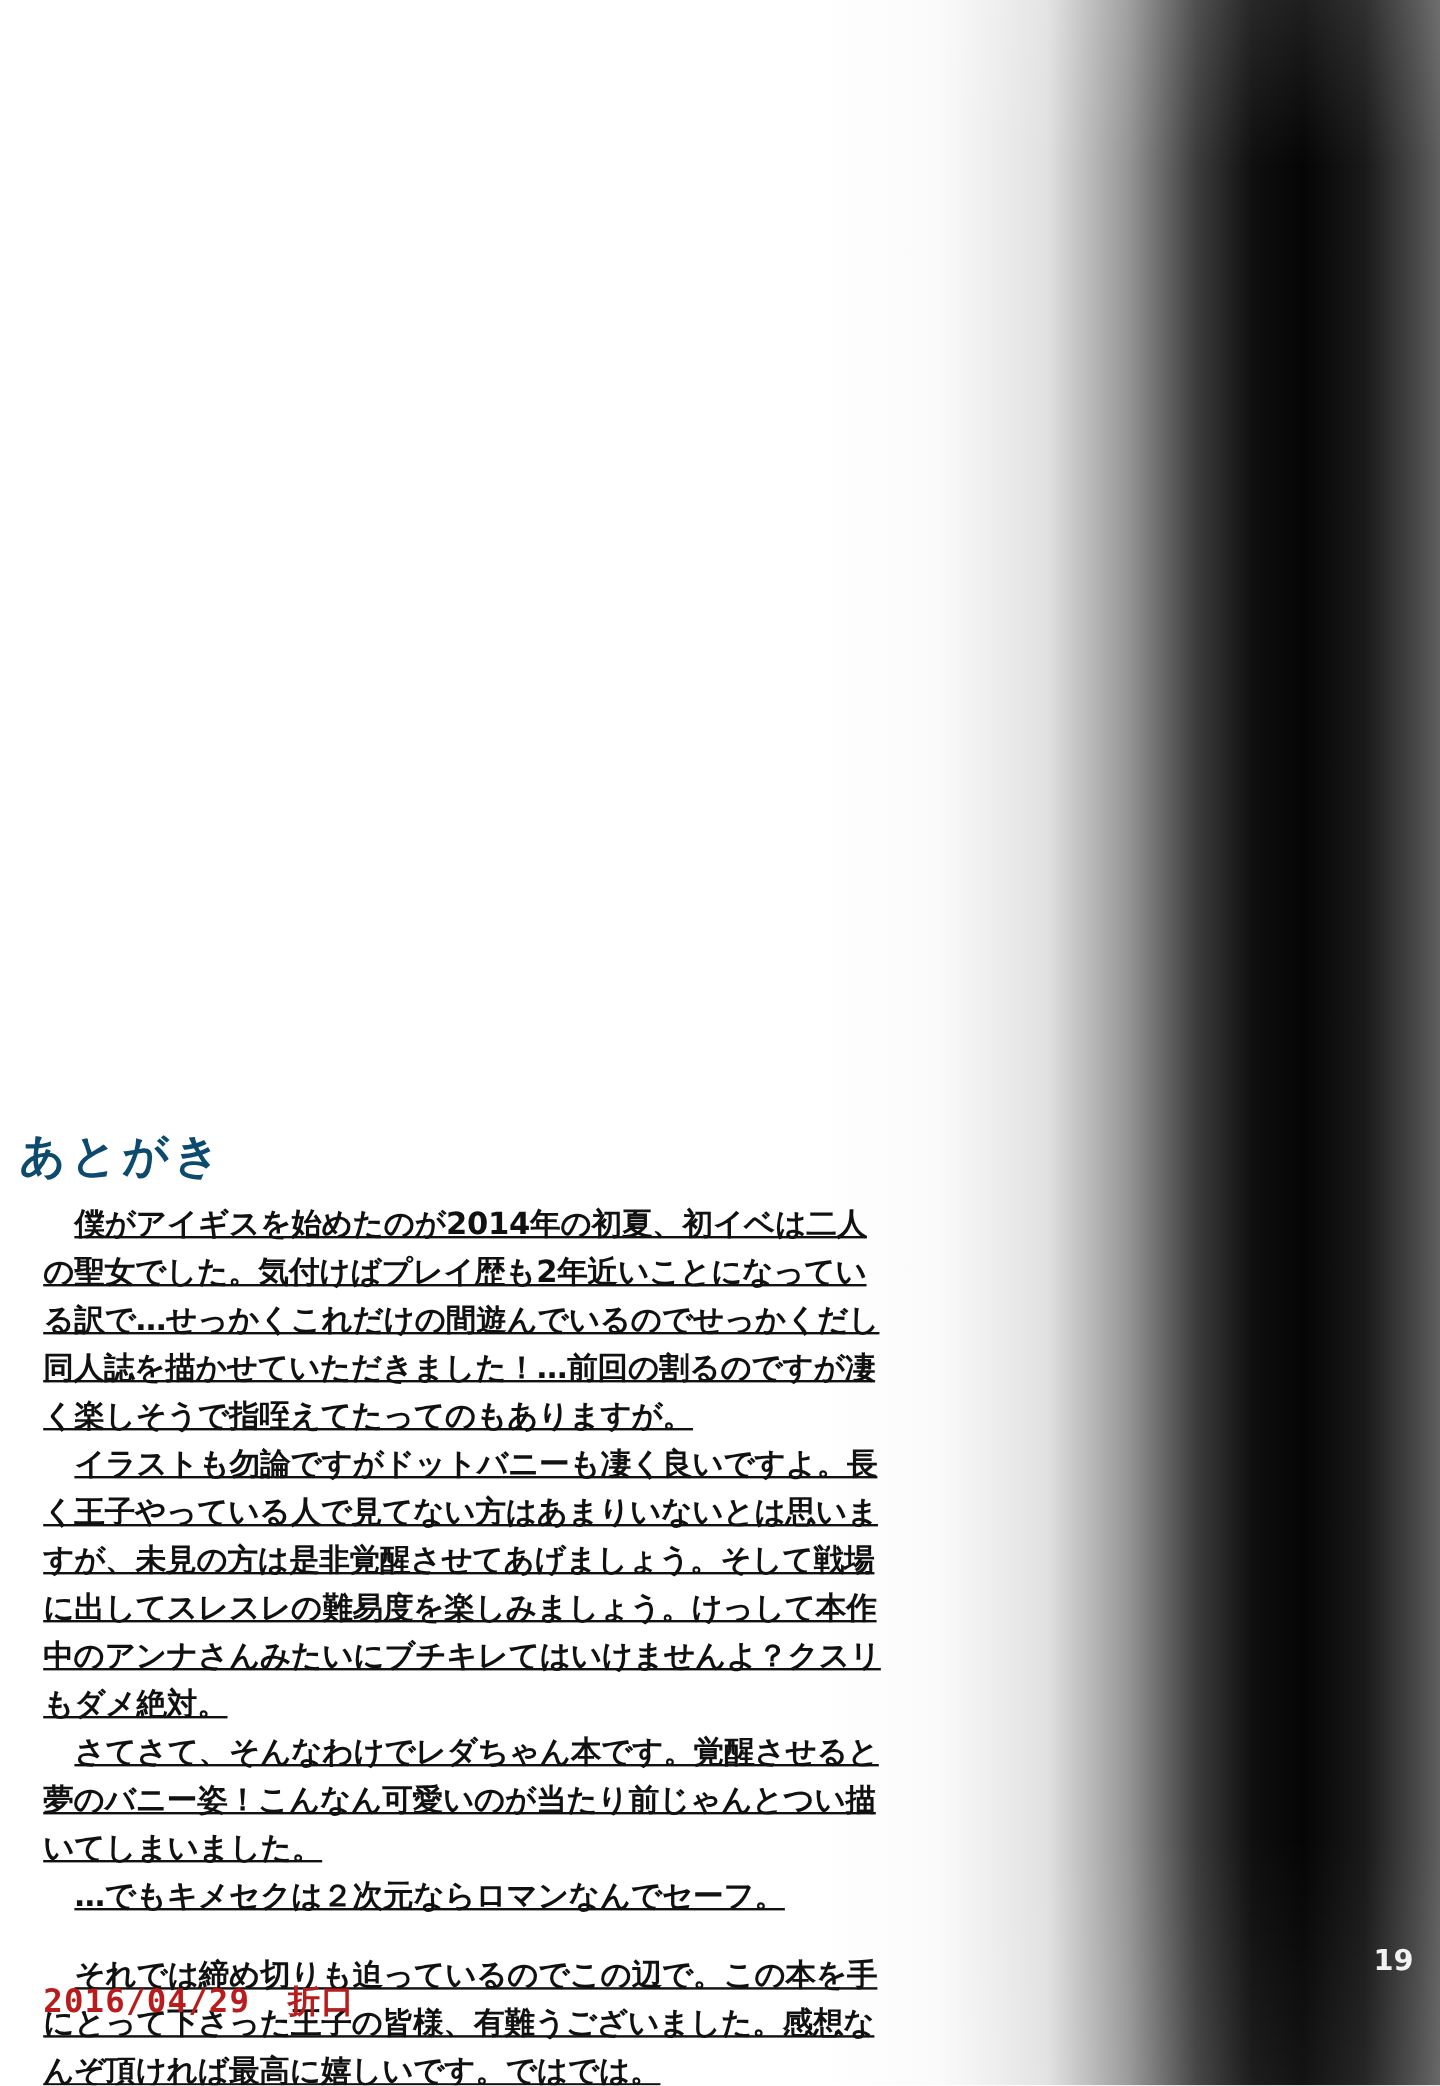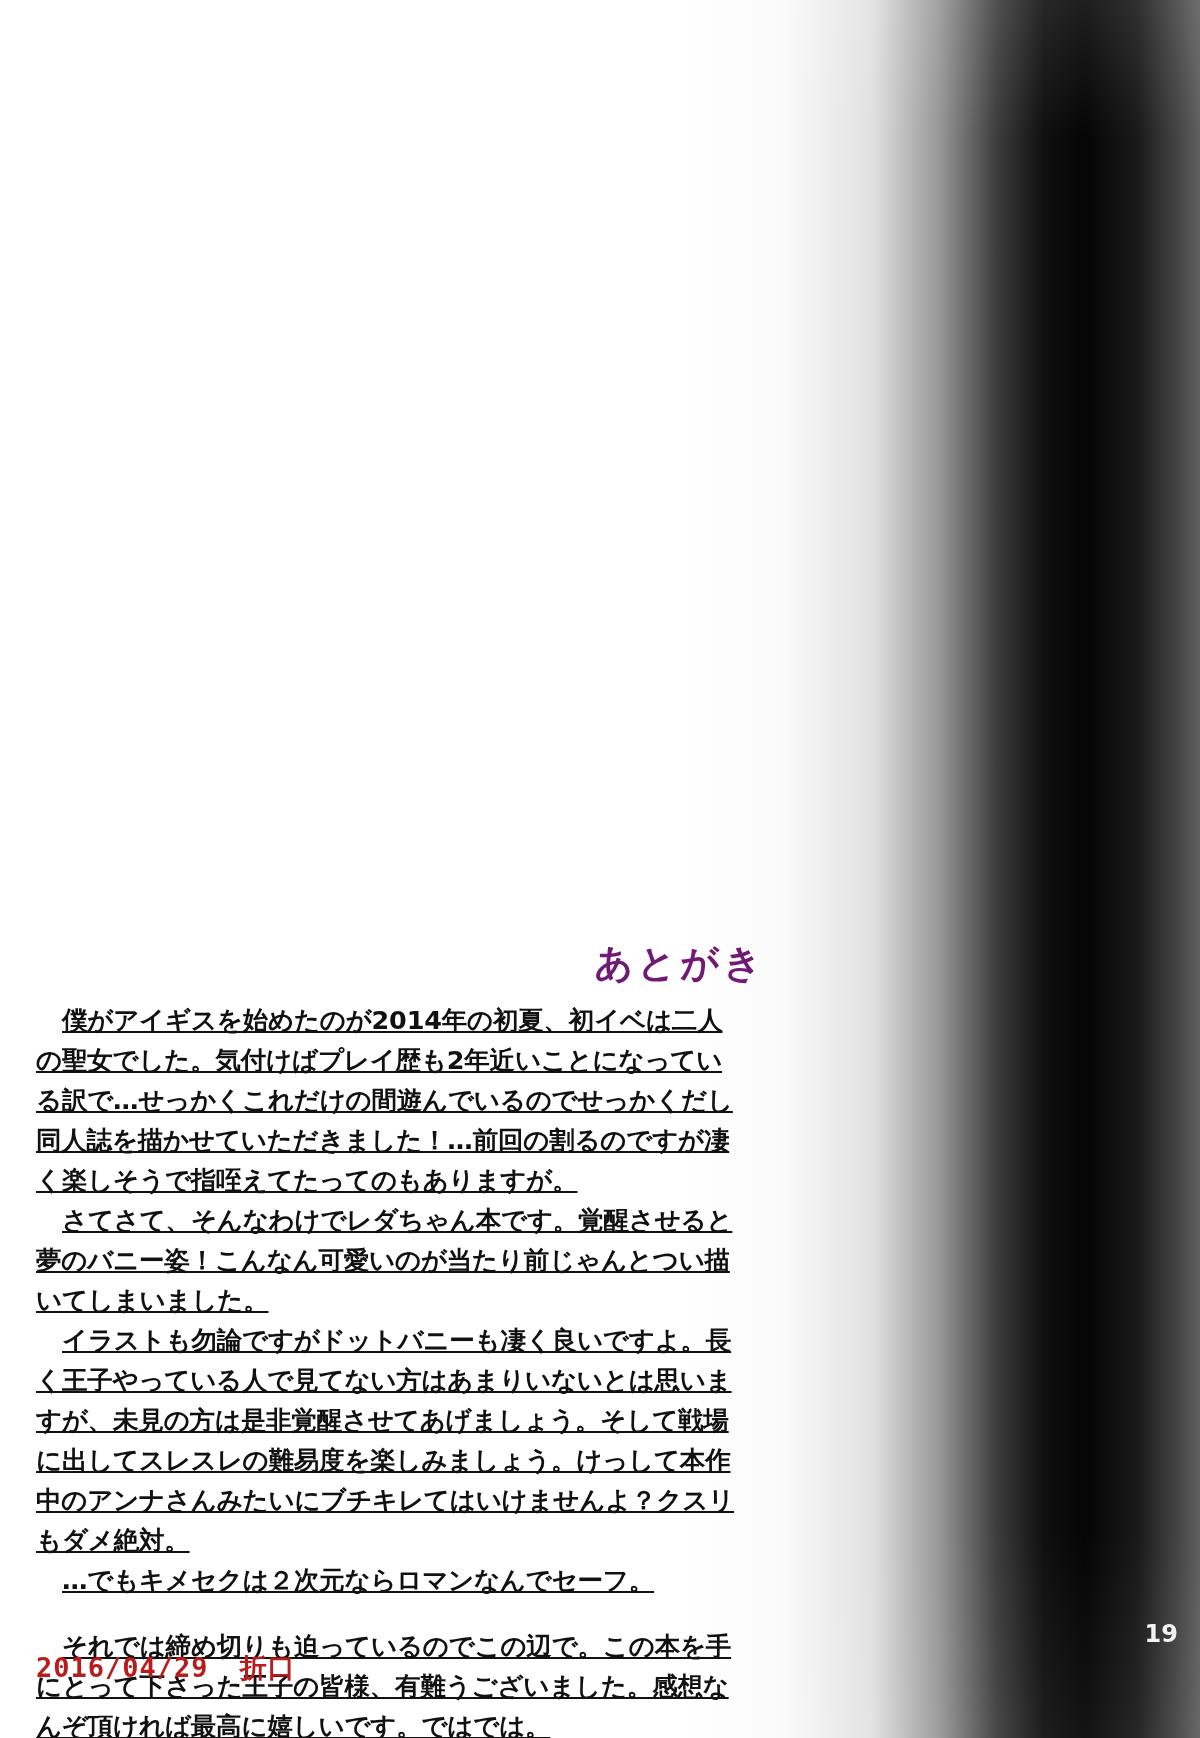--- a/index.html
+++ b/index.html
@@ -52,28 +52,28 @@
   .content {
     position: absolute;
     left: 0;
     top: 0;
     width: 790px;
     height: 100%;
   }
 
   .afterword-title {
     position: absolute;
-    left: 6px;
+    left: 16px;
     top: 938px;
     width: 760px;
-    text-align: right;
+    text-align: left;
     font-size: 38px;
     font-weight: bold;
     letter-spacing: 4px;
-    color: #701a75;
+    color: #0c4a6e;
     font-family: "DejaVu Sans", sans-serif;
   }
 
   .body-text {
     position: absolute;
     left: 36px;
     top: 1000px;
     width: 700px;
     color: #111111;
     font-size: 25.5px;
@@ -123,22 +123,22 @@
 <div class="page">
 
   <div class="gutter-shadow"></div>
 
   <div class="content">
 
     <div class="afterword-title">あとがき</div>
 
     <div class="body-text">
       <p>僕がアイギスを始めたのが2014年の初夏、初イベは二人の聖女でした。気付けばプレイ歴も2年近いことになっている訳で…せっかくこれだけの間遊んでいるのでせっかくだし同人誌を描かせていただきました！…前回の割るのですが凄く楽しそうで指咥えてたってのもありますが。</p>
+      <p>イラストも勿論ですがドットバニーも凄く良いですよ。長く王子やっている人で見てない方はあまりいないとは思いますが、未見の方は是非覚醒させてあげましょう。そして戦場に出してスレスレの難易度を楽しみましょう。けっして本作中のアンナさんみたいにブチキレてはいけませんよ？クスリもダメ絶対。</p>
       <p>さてさて、そんなわけでレダちゃん本です。覚醒させると夢のバニー姿！こんなん可愛いのが当たり前じゃんとつい描いてしまいました。</p>
-      <p>イラストも勿論ですがドットバニーも凄く良いですよ。長く王子やっている人で見てない方はあまりいないとは思いますが、未見の方は是非覚醒させてあげましょう。そして戦場に出してスレスレの難易度を楽しみましょう。けっして本作中のアンナさんみたいにブチキレてはいけませんよ？クスリもダメ絶対。</p>
       <p>…でもキメセクは２次元ならロマンなんでセーフ。</p>
       <p class="gap">それでは締め切りも迫っているのでこの辺で。この本を手にとって下さった王子の皆様、有難うございました。感想なんぞ頂ければ最高に嬉しいです。ではでは。</p>
     </div>
 
     <div class="footer-date">
       <span>2016/04/29</span>
       <span class="author">折口</span>
     </div>
 
   </div>

